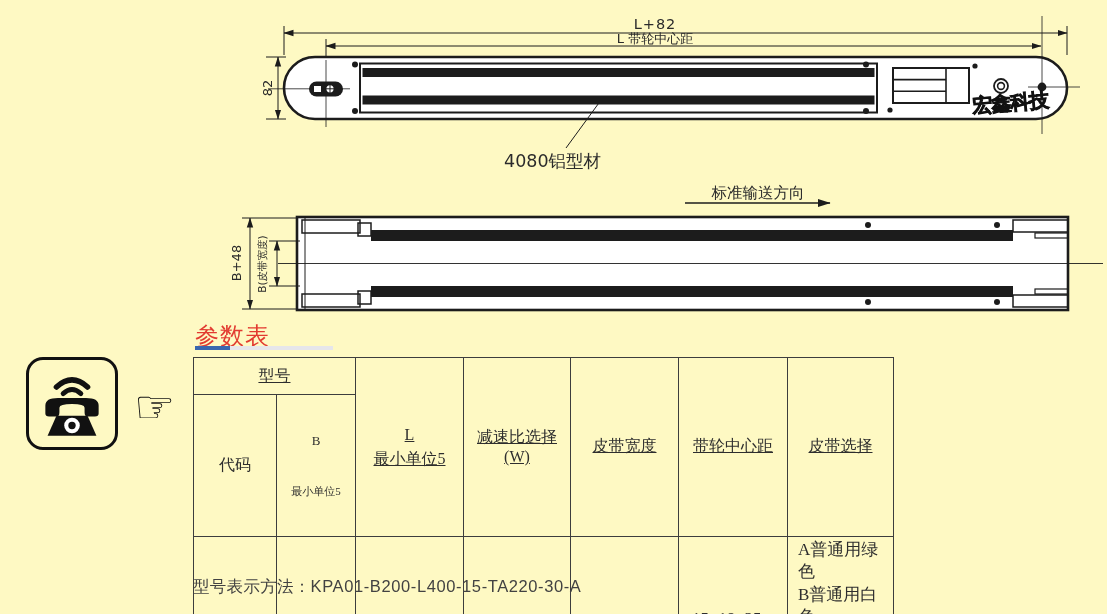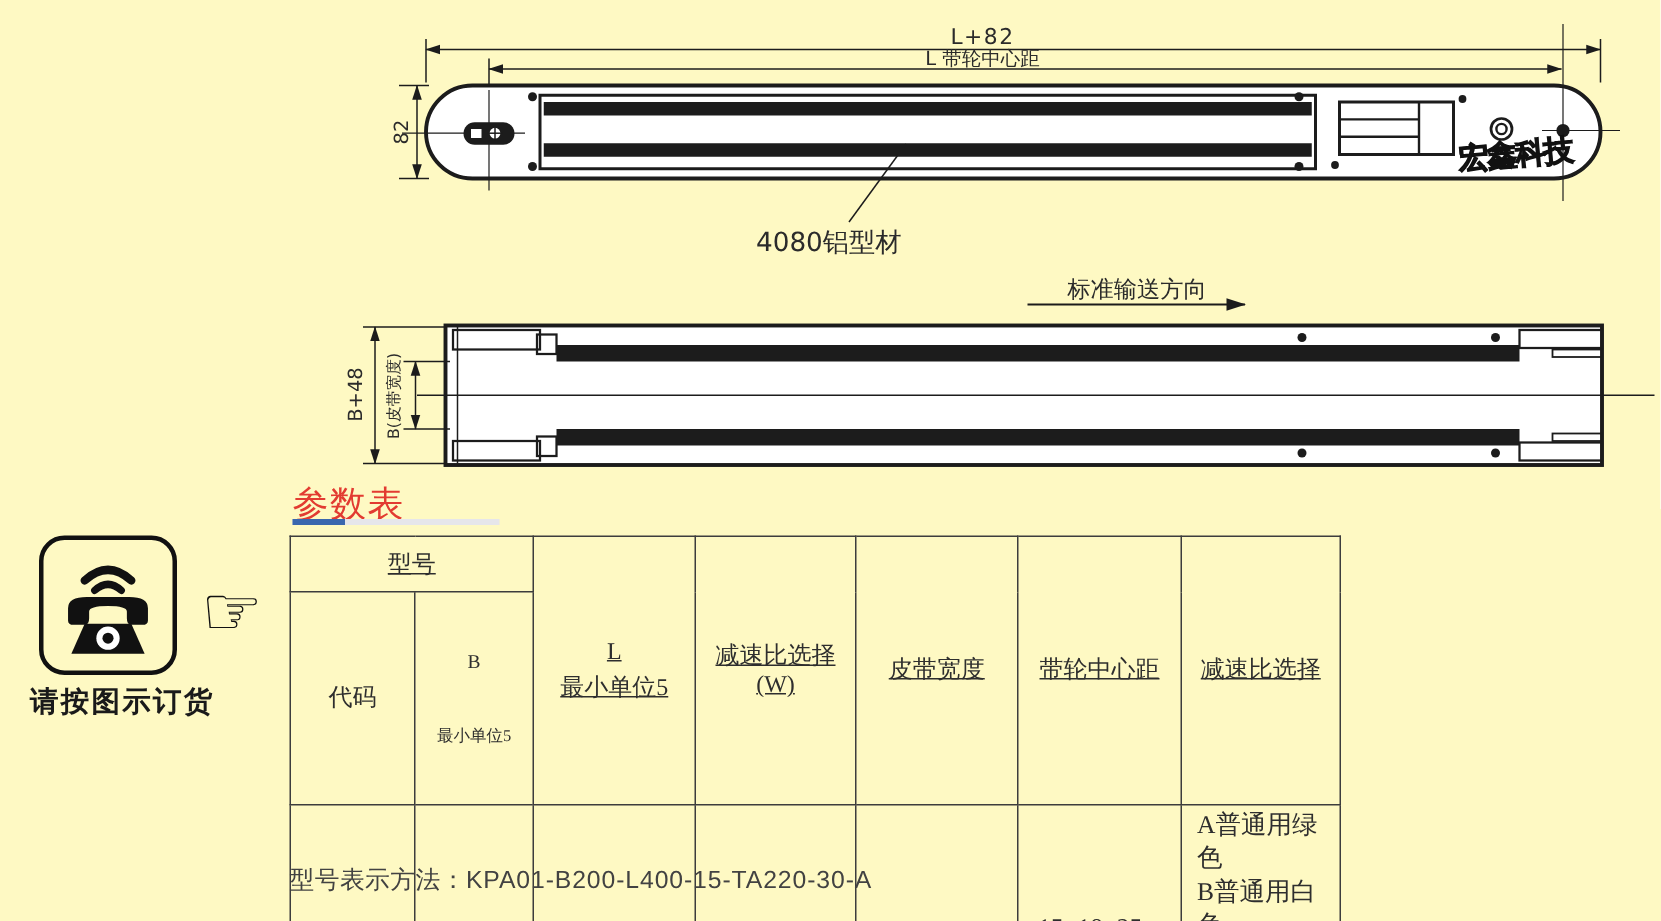--- a/index.html
+++ b/index.html
@@ -147,21 +147,20 @@
     <svg width="74" height="74" viewBox="0 0 100 100">
       <path d="M29,27 Q50,8 71,27" stroke="#111" stroke-width="7.5" fill="none" stroke-linecap="round"></path>
       <path d="M38,36 Q50,25 62,36" stroke="#111" stroke-width="6.5" fill="none" stroke-linecap="round"></path>
       <path d="M14,63 L14,52 Q14,42 31,42 L69,42 Q86,42 86,52 L86,63 Q86,67 81,67 L71,67 Q67,67 67,61 L67,55 Q67,50 50,50 Q33,50 33,55 L33,61 Q33,67 29,67 L19,67 Q14,67 14,63 Z" fill="#111"></path>
       <path d="M29,66 L71,66 L83,93 L17,93 Z" fill="#111"></path>
       <circle cx="50" cy="79" r="10.5" fill="#fff"></circle>
       <circle cx="50" cy="79" r="5" fill="#111"></circle>
     </svg>
   </div>
   <div class="hand">☞</div>
-  <div class="order-caption">请按图示订货</div>
 
   <div class="params-title">参数表</div>
   <div class="title-rule"></div>
   <div class="title-rule-accent"></div>
 
   <table class="params-table">
     <colgroup>
       <col style="width:83px">
         <col style="width:79px">
         <col style="width:108px">
@@ -171,21 +170,21 @@
         <col style="width:106px">
     </colgroup>
     <tbody>
         <tr class="r1">
       <td colspan="2">型号</td>
       <td rowspan="2" class="l-head">L
 最小单位5</td>
       <td rowspan="2" class="power-head">减速比选择(W)</td>
       <td rowspan="2">皮带宽度</td>
       <td rowspan="2">带轮中心距</td>
-      <td rowspan="2">减速比选择</td>
+      <td rowspan="2">皮带选择</td>
     </tr>
     <tr class="r2">
       <td>代码</td>
       <td>
         <div class="b-main">B</div>
         <div class="b-sub">最小单位5</div>
       </td>
     </tr>
     <tr class="r3">
       <td>KPA01</td>

